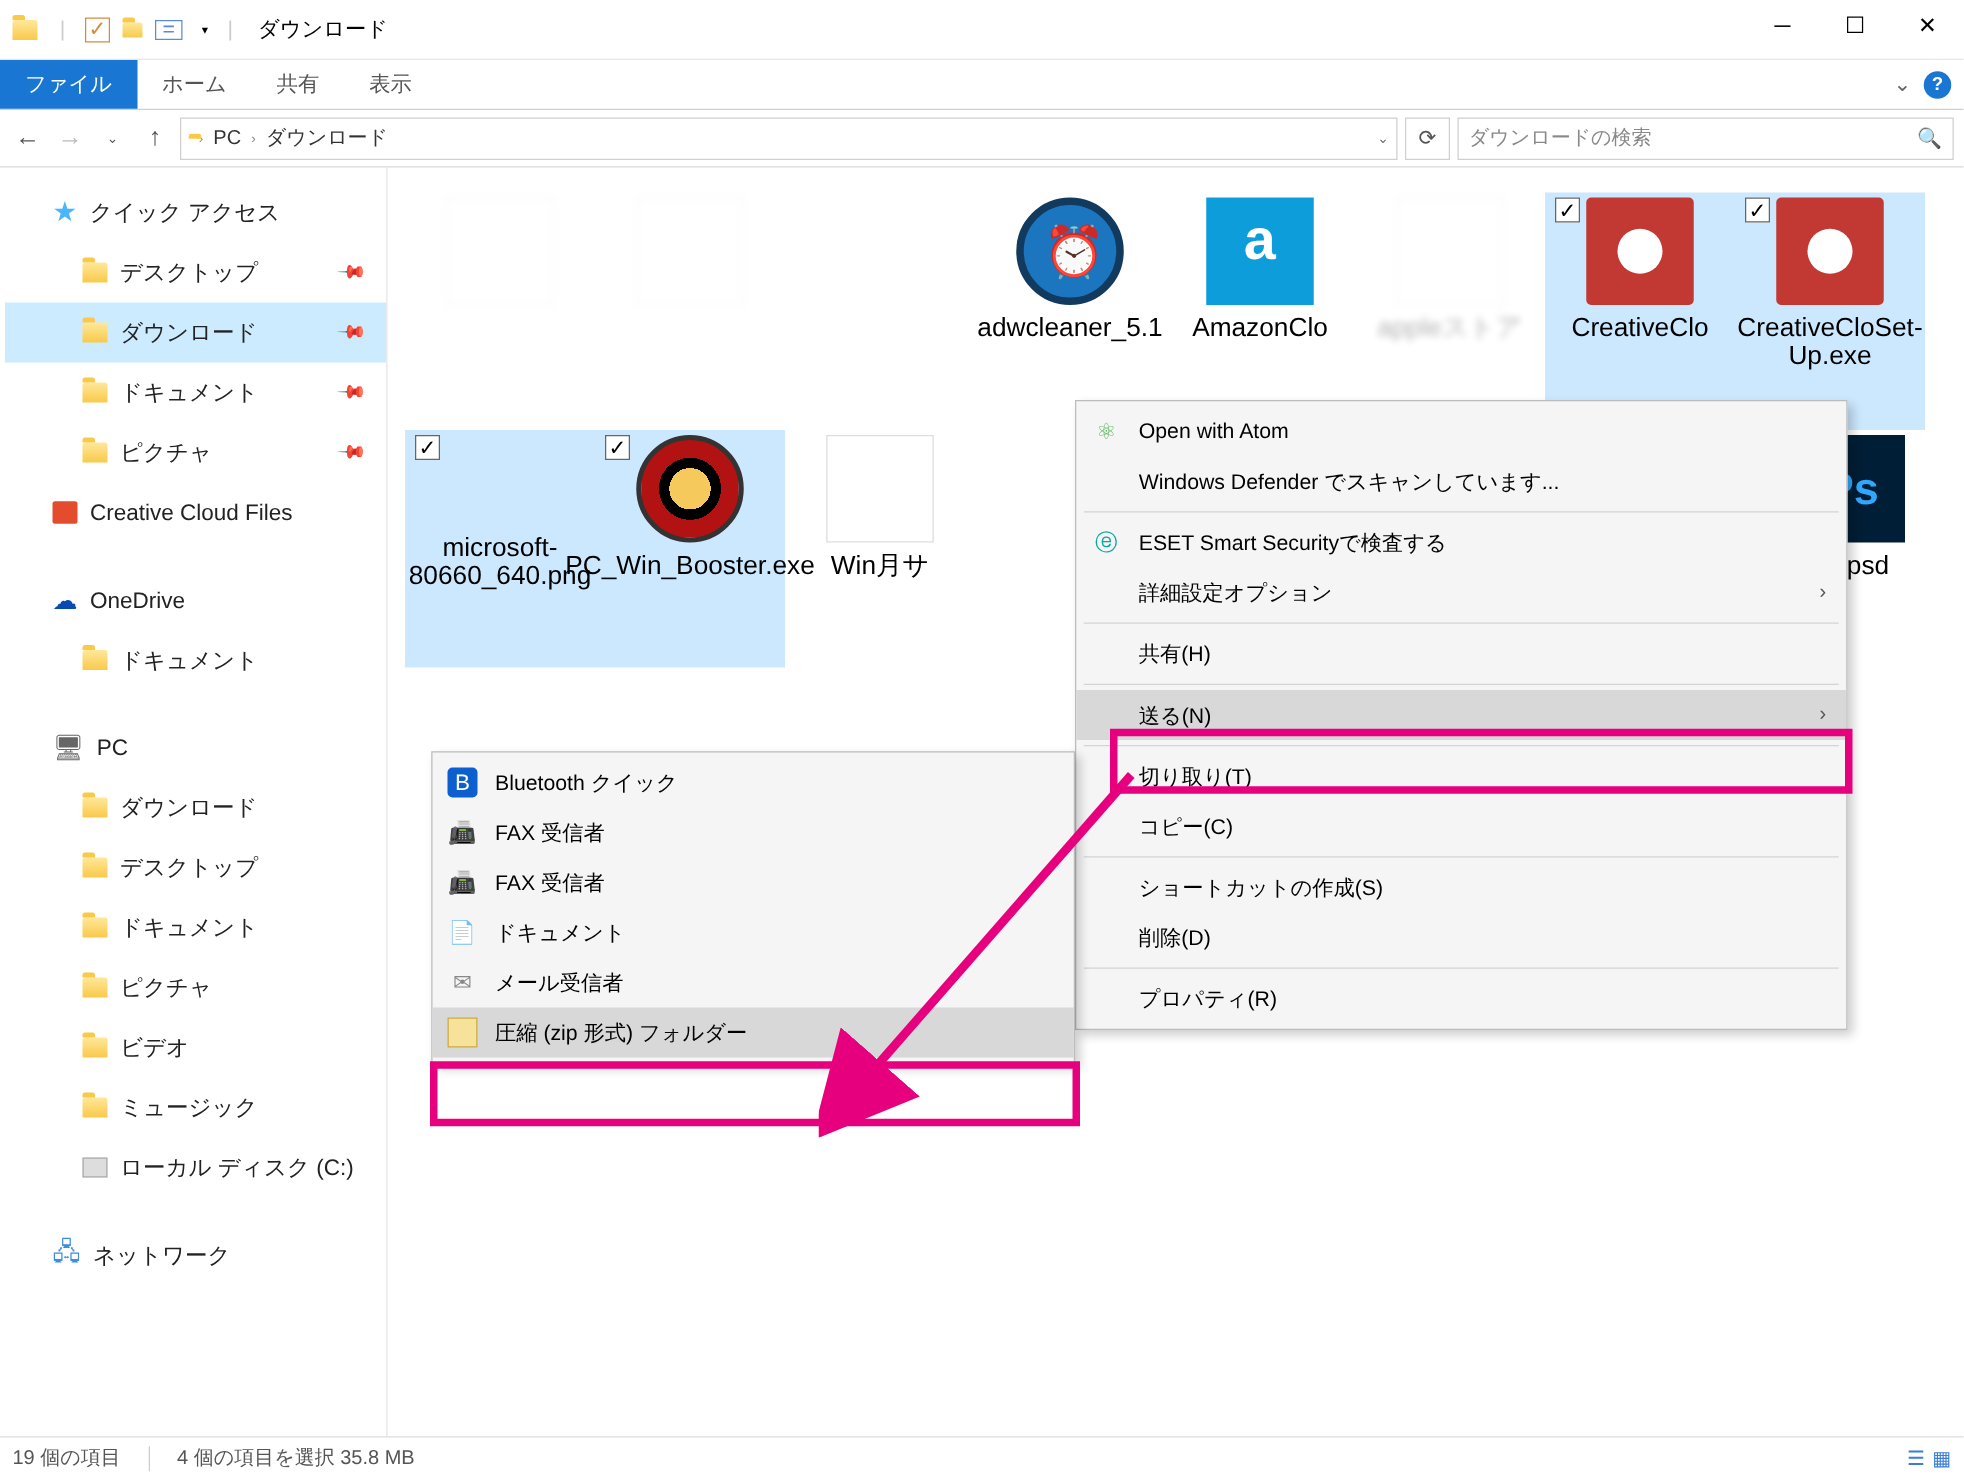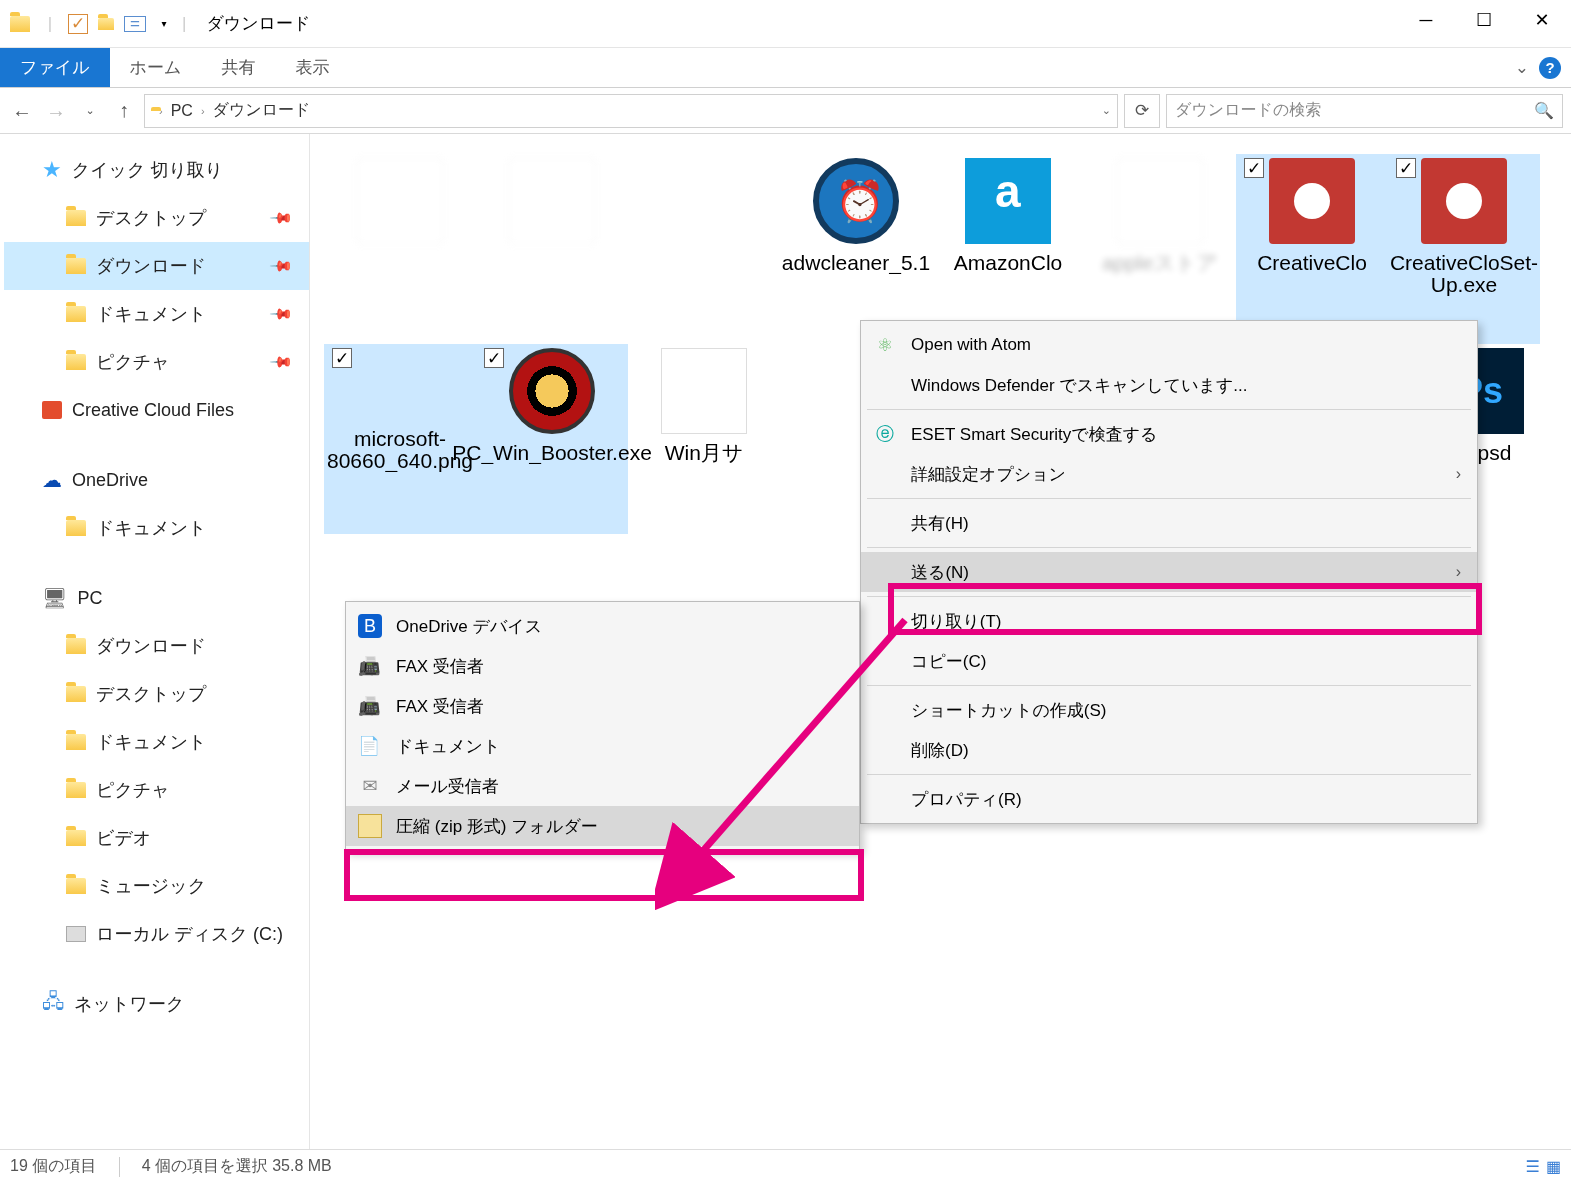--- a/index.html
+++ b/index.html
@@ -163,21 +163,21 @@
     <span>ダウンロードの検索</span>
     <span style="color:#555;">🔍</span>
   </div>
 </div>
 
 <div class="main">
 
   <div class="sidebar">
     <div class="sitem">
         <span class="star-i">★</span>
-        <span>クイック 切り取り</span>
+        <span>クイック アクセス</span>
       </div>
     <div class="sitem lvl2">
         <span class="folder-i"></span>
         <span>デスクトップ</span>
         <span class="pin">📌</span>
       </div>
     <div class="sitem lvl2 selected">
         <span class="folder-i"></span>
         <span>ダウンロード</span>
         <span class="pin">📌</span>
@@ -371,21 +371,21 @@
     </div>
   <div class="sep-h"></div>
   <div class="mi">
       <span>プロパティ(R)</span>
     </div>
 </div>
 
 <div class="ctxmenu" style="left:345px; top:601px; width:515px;">
   <div class="mi">
       <span class="micon bt-i">B</span>
-      <span>OneDrive デバイス</span>
+      <span>Bluetooth クイック</span>
     </div>
   <div class="mi">
       <span class="micon fax-i">📠</span>
       <span>FAX 受信者</span>
     </div>
   <div class="mi">
       <span class="micon fax-i">📠</span>
       <span>FAX 受信者</span>
     </div>
   <div class="mi">

